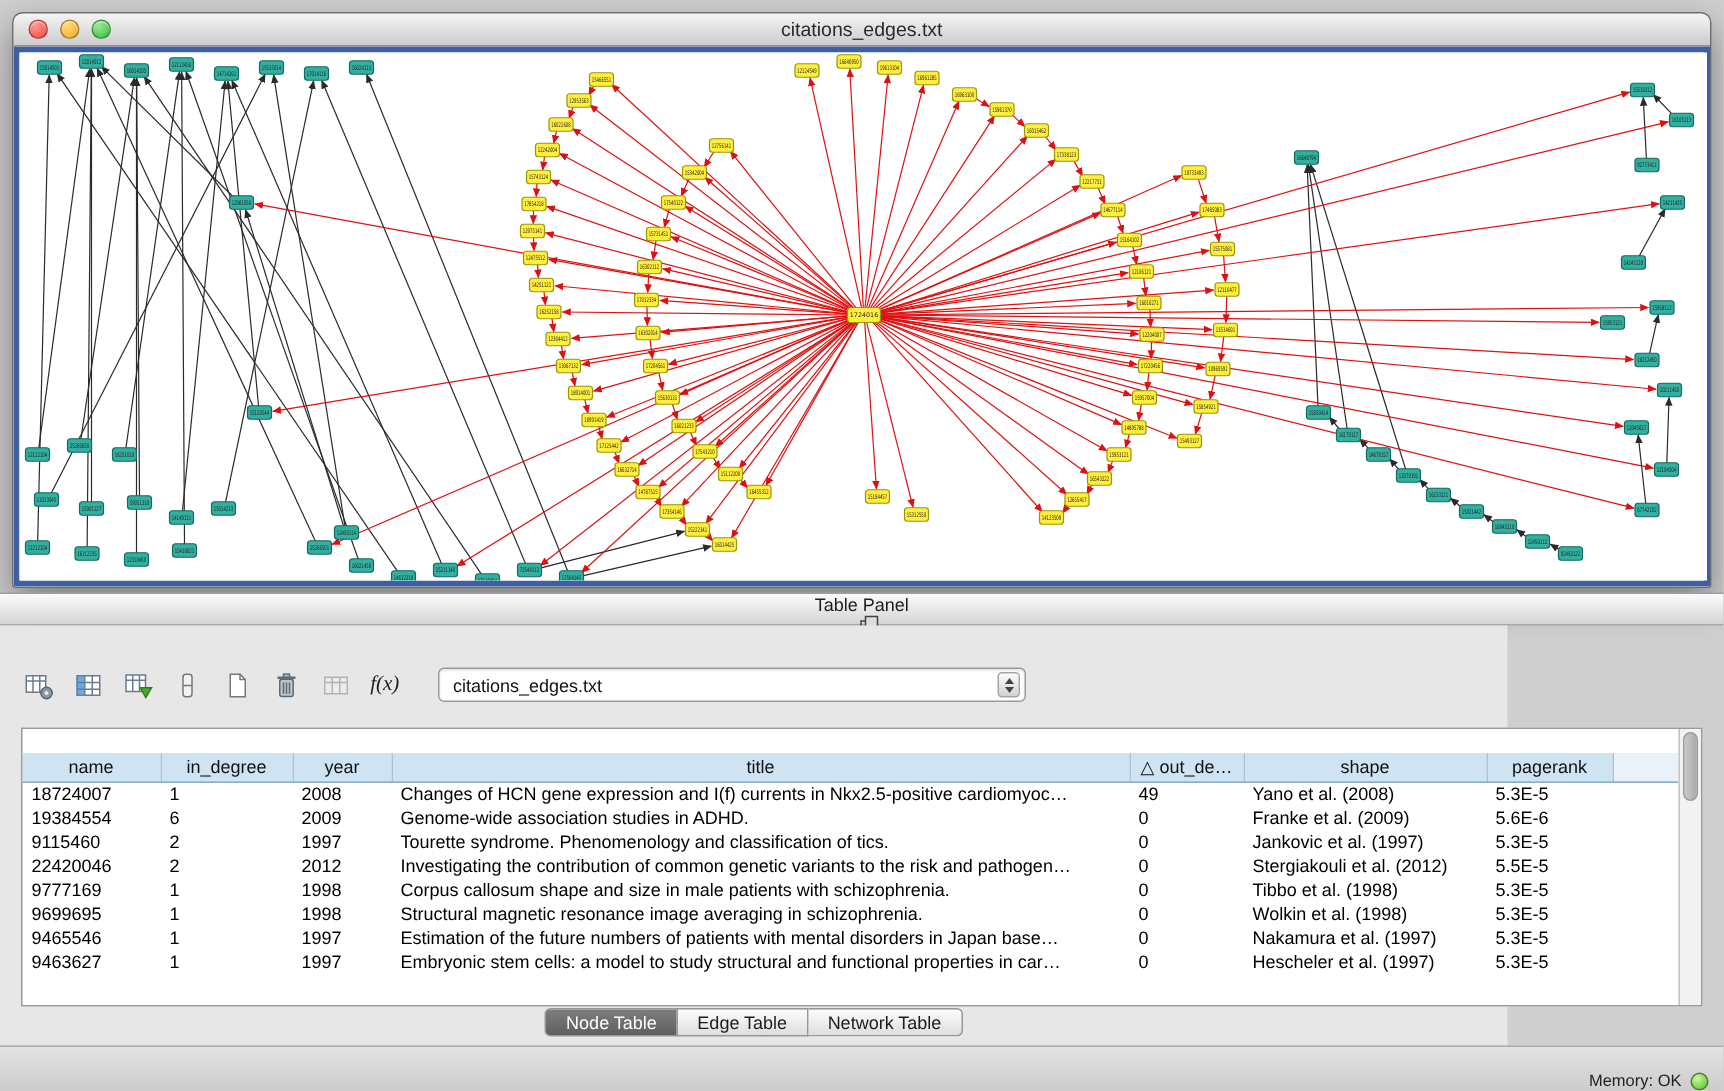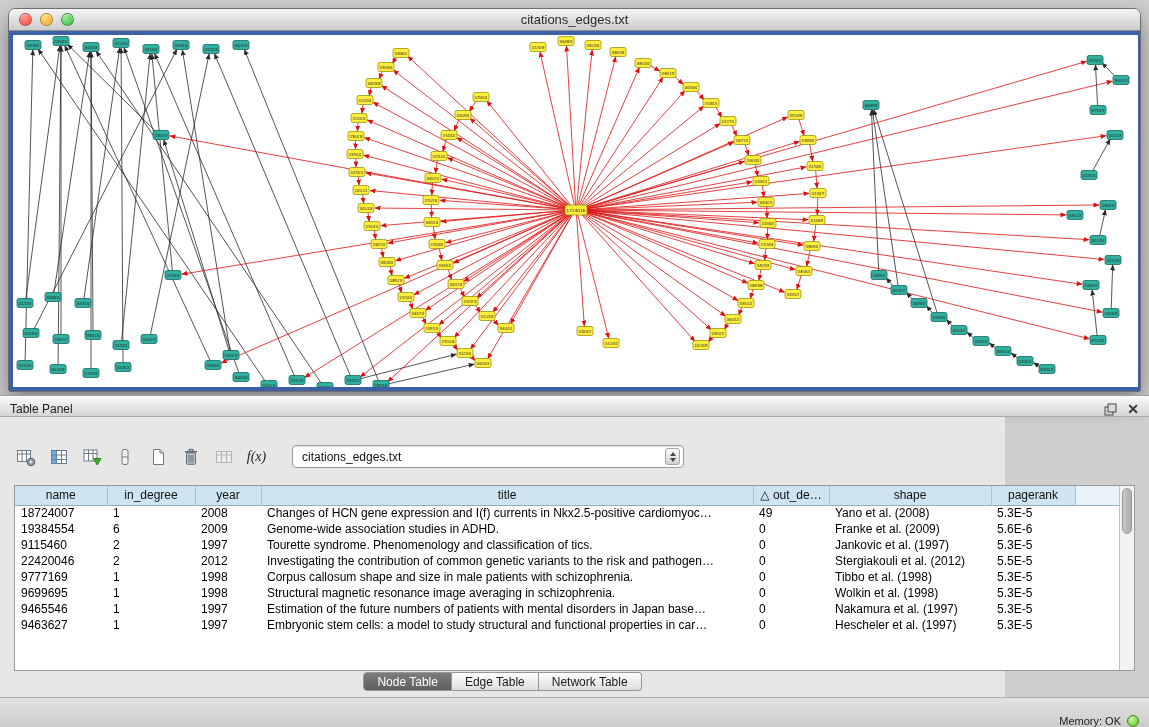--- a/index.html
+++ b/index.html
@@ -20,22 +20,22 @@
   .light.green { background:radial-gradient(circle at 35% 30%, #9ee896, #2cc03a); }
   .window-content { border:4px solid #3c5fa6; background:#ffffff; }
   #graph-svg { display:block; background:#fff; }
   .edge-black { stroke:#2a2a2a; stroke-width:.8; }
   .edge-red { stroke:#dd1111; stroke-width:.8; }
   .gnode text { font-family:"DejaVu Sans", sans-serif; fill:#222; }
 
   
   .panel-header { position:absolute; top:395px; left:0; width:1149px; height:22px;
                   background:linear-gradient(#fbfbfb,#d5d5d5); border-top:1px solid #9f9f9f;
-                  border-bottom:1px solid #a8a8a8; display:flex; align-items:flex-end;
-                  padding:0 10px; font-size:12px; color:#1d1d1d; }
+                  border-bottom:1px solid #a8a8a8; display:flex; align-items:center;
+                  padding:0 10px; font-size:12px; color:#1d1d1d;flex-direction:column; }
   .panel-header .spacer { flex:1; }
   .panel-header .hicon { margin-left:10px; cursor:default; display:flex; align-items:center; }
   .panel-header .close-x { font-size:14px; font-weight:bold; color:#333; line-height:14px; }
 
   .panel-body { position:absolute; top:417px; left:0; width:1005px; height:280px; background:#e7e7e7; }
 
   .toolbar { position:absolute; left:12px; top:26px; display:flex; align-items:center; gap:6px; }
   .tbtn { width:27px; height:27px; display:flex; align-items:center; justify-content:center; border-radius:4px; }
   .fx { font-style:italic; font-size:14px; color:#222; font-family:"Liberation Serif", serif; }
   .combo { margin-left:16px; width:392px; height:23px; background:#fff; border:1px solid #9b9b9b;
@@ -44,21 +44,21 @@
   .combo-arrows { position:absolute; right:3px; top:2px; width:15px; height:17px; border-radius:3px;
                   background:linear-gradient(#fdfdfd,#d2d2d2); border:1px solid #a5a5a5;
                   display:flex; flex-direction:column; align-items:center; justify-content:center; gap:2px; }
   .tri-up { width:0; height:0; border-left:3.5px solid transparent; border-right:3.5px solid transparent;
             border-bottom:4px solid #444; }
   .tri-down { width:0; height:0; border-left:3.5px solid transparent; border-right:3.5px solid transparent;
               border-top:4px solid #444; }
 
   .table-wrap { position:absolute; left:14px; top:68px; width:1121px; height:186px;
                 background:#fff; border:1px solid #9a9a9a; display:flex; }
-  .table-scroll { flex:1; overflow:hidden; }
+  .table-scroll { flex:1; overflow:hidden;margin-top:16px; }
   table { width:100%; border-collapse:collapse; table-layout:fixed; font-size:12px; }
   thead th { background:#cfe4f2; border-right:1px solid #aac4d6; border-bottom:1px solid #8fb0c4;
              height:19px; font-weight:normal; font-size:12px; color:#111; text-align:center;
              overflow:hidden; white-space:nowrap; }
   thead th.filler { background:#e9f2f9; border-right:none; }
   tbody td { height:16px; line-height:15px; padding:0 6px; white-space:nowrap; overflow:hidden;
              color:#000; }
   tbody td:nth-child(6) { text-align:left; }
   .vscroll { width:15px; border-left:1px solid #c2c2c2; background:#f2f2f2; position:relative; }
   .vthumb { position:absolute; top:2px; left:2px; width:10px; height:46px; border-radius:5px;

